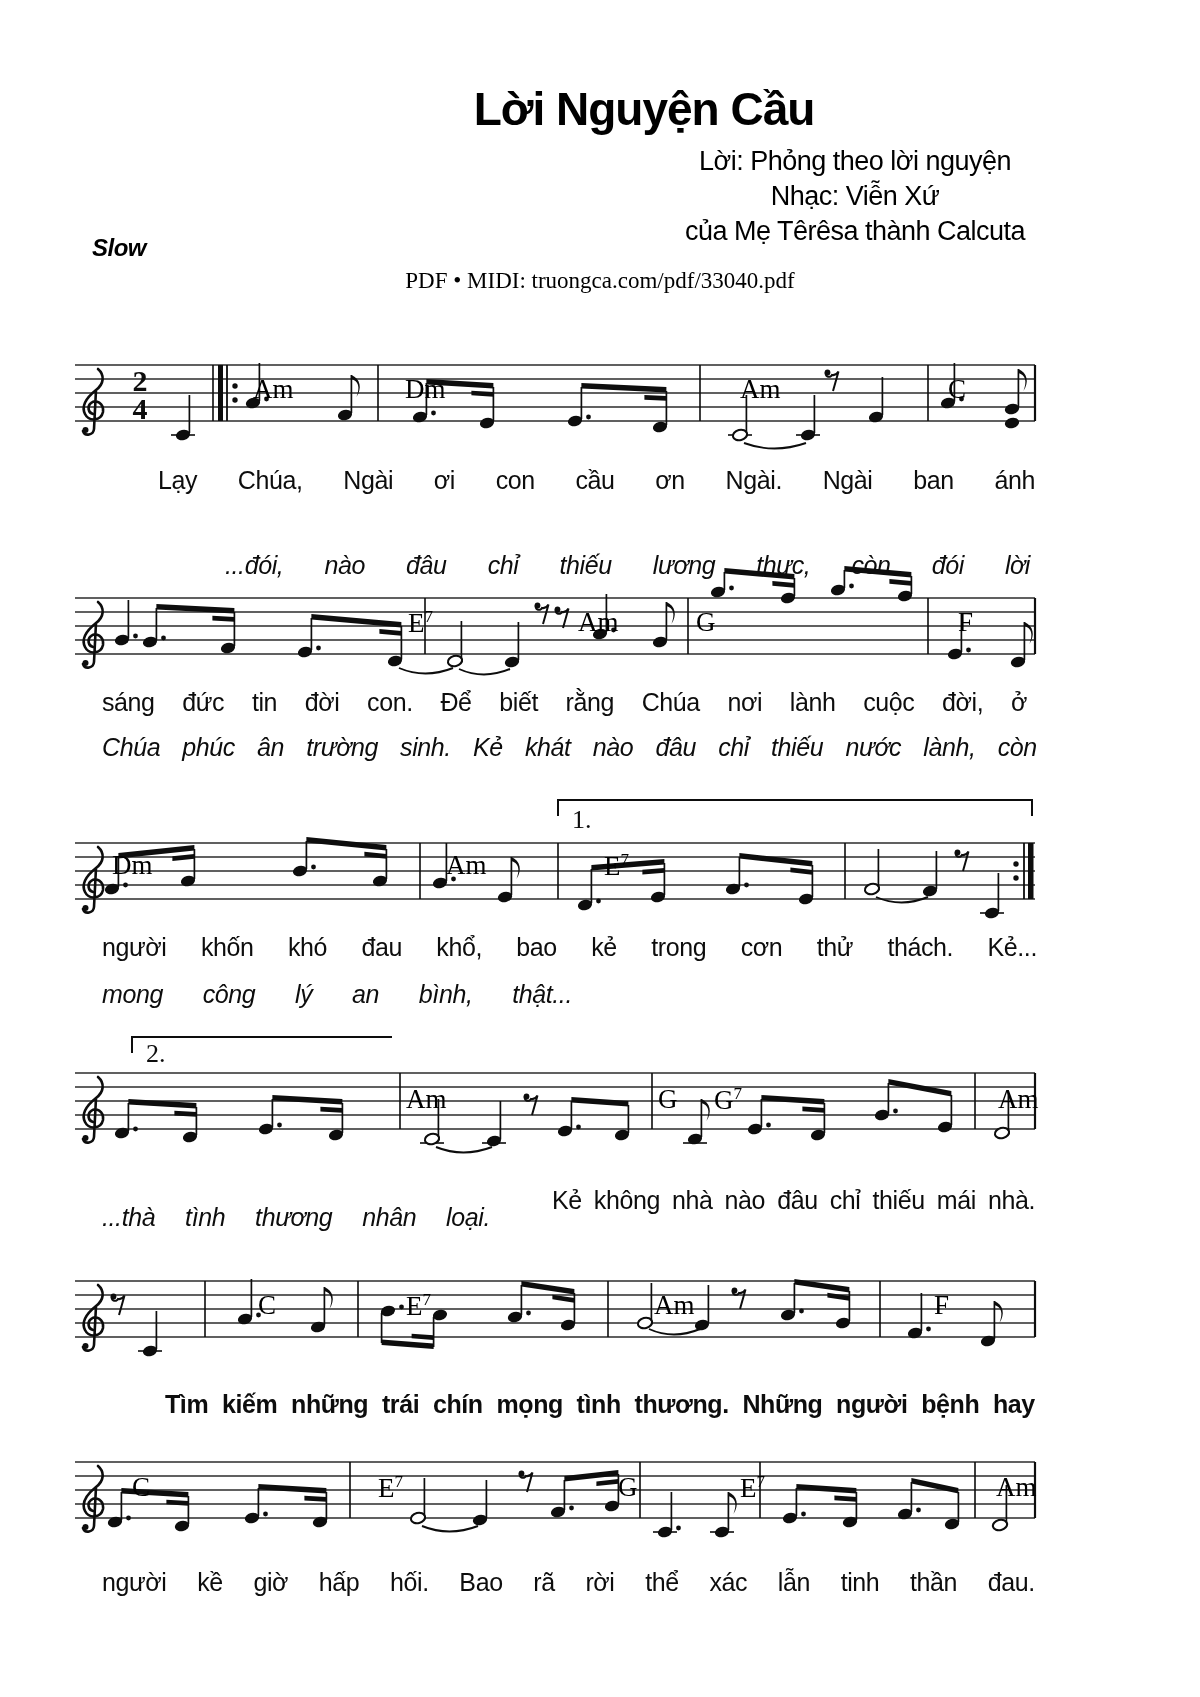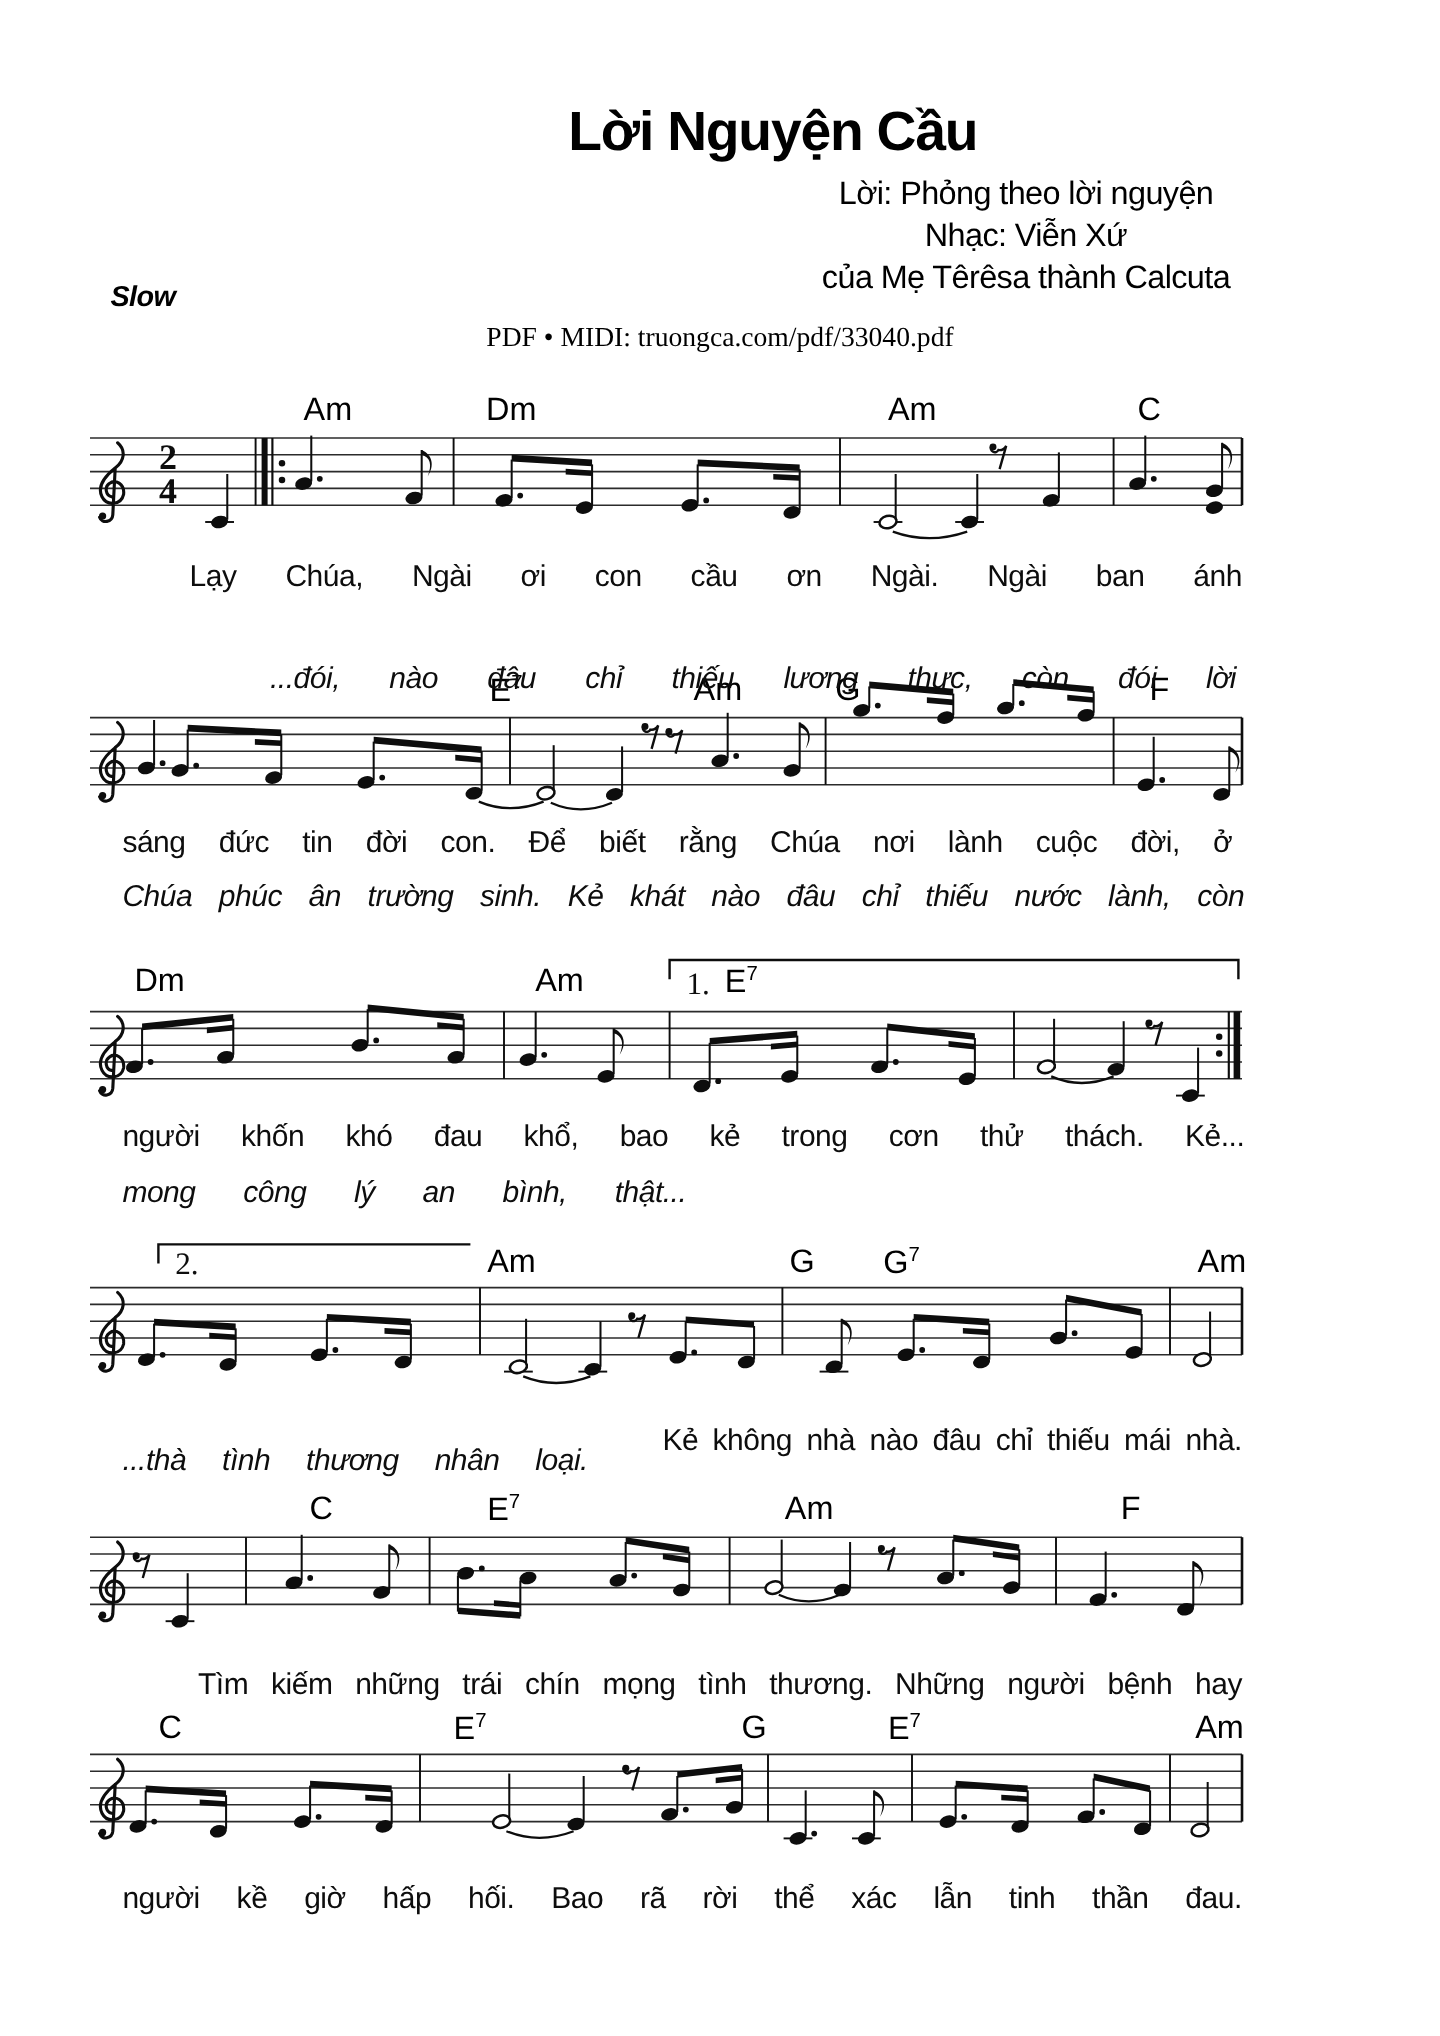--- a/index.html
+++ b/index.html
@@ -24,21 +24,21 @@
   .source{
     position:absolute;top:268px;left:0;width:100%;text-align:center;
     font-family:"Liberation Serif",serif;font-size:23px;color:#000;
   }
   .lyric{
     position:absolute;display:flex;justify-content:space-between;
     font-size:25px;color:#0d0d0d;letter-spacing:-0.4px;white-space:nowrap;
   }
   .lyric.italic{font-style:italic;}
   .chord{
-    position:absolute;font-family:Liberation Sans, sans-serif;font-size:27px;color:#000;
+    position:absolute;font-family:Liberation Serif, serif;font-size:27px;color:#000;margin-top:48px;
   }
   .chord sup{font-size:17px;}
 </style>
 </head>
 <body>
 
 <div id="page">
   <svg id="score-svg" width="1200" height="1697" viewBox="0 0 1200 1697">
       <g>
         <line x1="75" y1="365" x2="1035" y2="365" stroke="#2b2b2b" stroke-width="1.3"></line>
@@ -469,21 +469,21 @@
       <span class="chord" style="left: 948px; top: 326px;">C</span>
       <span class="chord" style="left: 408px; top: 559px;">E<sup>7</sup></span>
       <span class="chord" style="left: 578px; top: 559px;">Am</span>
       <span class="chord" style="left: 696px; top: 559px;">G</span>
       <span class="chord" style="left: 958px; top: 559px;">F</span>
       <span class="chord" style="left: 112px; top: 802px;">Dm</span>
       <span class="chord" style="left: 446px; top: 802px;">Am</span>
       <span class="chord" style="left: 604px; top: 802px;">E<sup>7</sup></span>
       <span class="chord" style="left: 406px; top: 1036px;">Am</span>
       <span class="chord" style="left: 658px; top: 1036px;">G</span>
-      <span class="chord" style="left: 736px; top: 1036px;">G<sup>7</sup></span>
+      <span class="chord" style="left: 714px; top: 1036px;">G<sup>7</sup></span>
       <span class="chord" style="left: 998px; top: 1036px;">Am</span>
       <span class="chord" style="left: 258px; top: 1242px;">C</span>
       <span class="chord" style="left: 406px; top: 1242px;">E<sup>7</sup></span>
       <span class="chord" style="left: 654px; top: 1242px;">Am</span>
       <span class="chord" style="left: 934px; top: 1242px;">F</span>
       <span class="chord" style="left: 132px; top: 1424px;">C</span>
       <span class="chord" style="left: 378px; top: 1424px;">E<sup>7</sup></span>
       <span class="chord" style="left: 618px; top: 1424px;">G</span>
       <span class="chord" style="left: 740px; top: 1424px;">E<sup>7</sup></span>
       <span class="chord" style="left: 996px; top: 1424px;">Am</span>
@@ -579,21 +579,21 @@
         <span>mái</span>
         <span>nhà.</span>
       </div>
       <div class="lyric italic" style="left: 102px; top: 1203px; width: 388px;">
         <span>...thà</span>
         <span>tình</span>
         <span>thương</span>
         <span>nhân</span>
         <span>loại.</span>
       </div>
-      <div class="lyric" style="left: 165px; top: 1390px; width: 870px;">
+      <div class="lyric" style="left: 165px; top: 1390px; width: 870px; font-weight: bold;">
         <span>Tìm</span>
         <span>kiếm</span>
         <span>những</span>
         <span>trái</span>
         <span>chín</span>
         <span>mọng</span>
         <span>tình</span>
         <span>thương.</span>
         <span>Những</span>
         <span>người</span>

